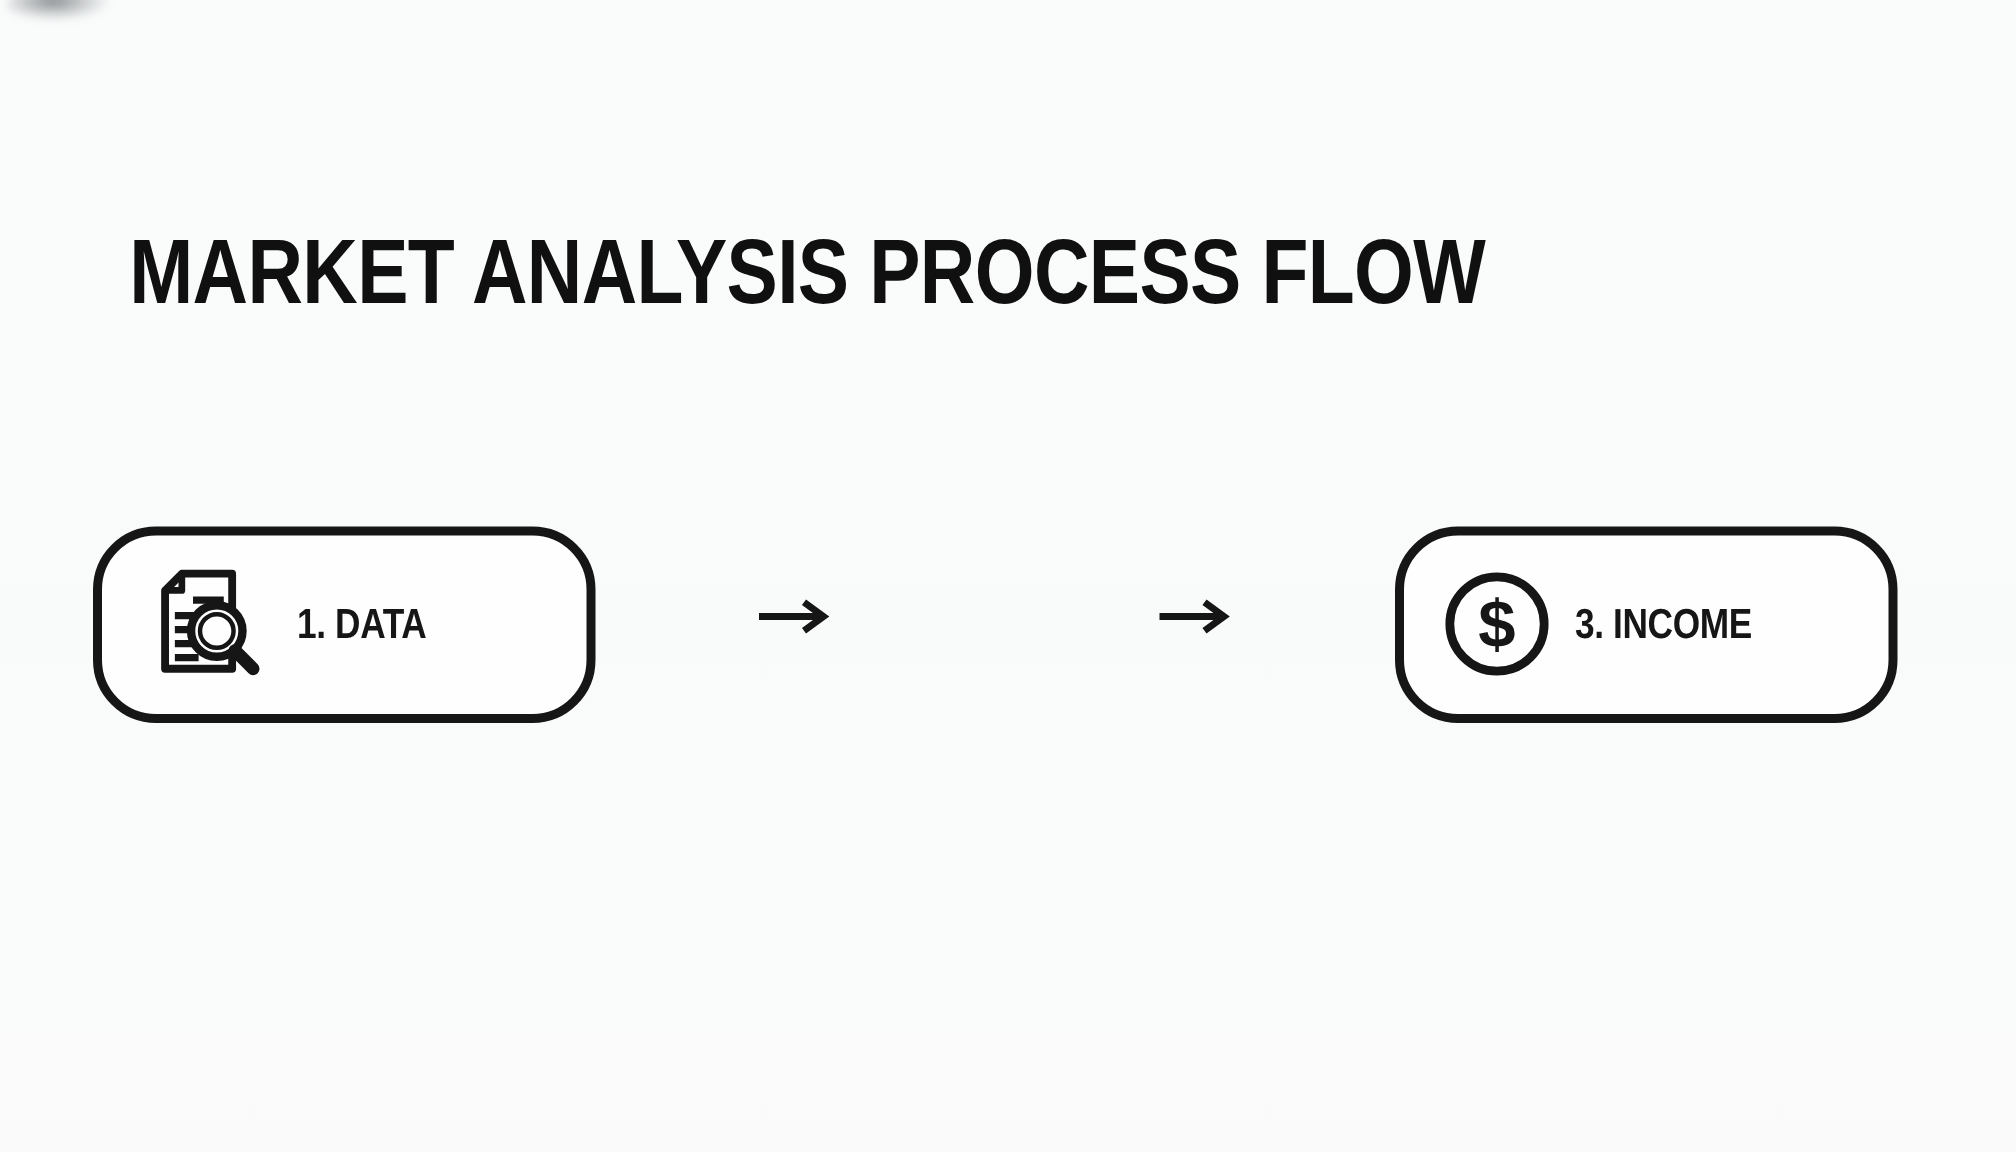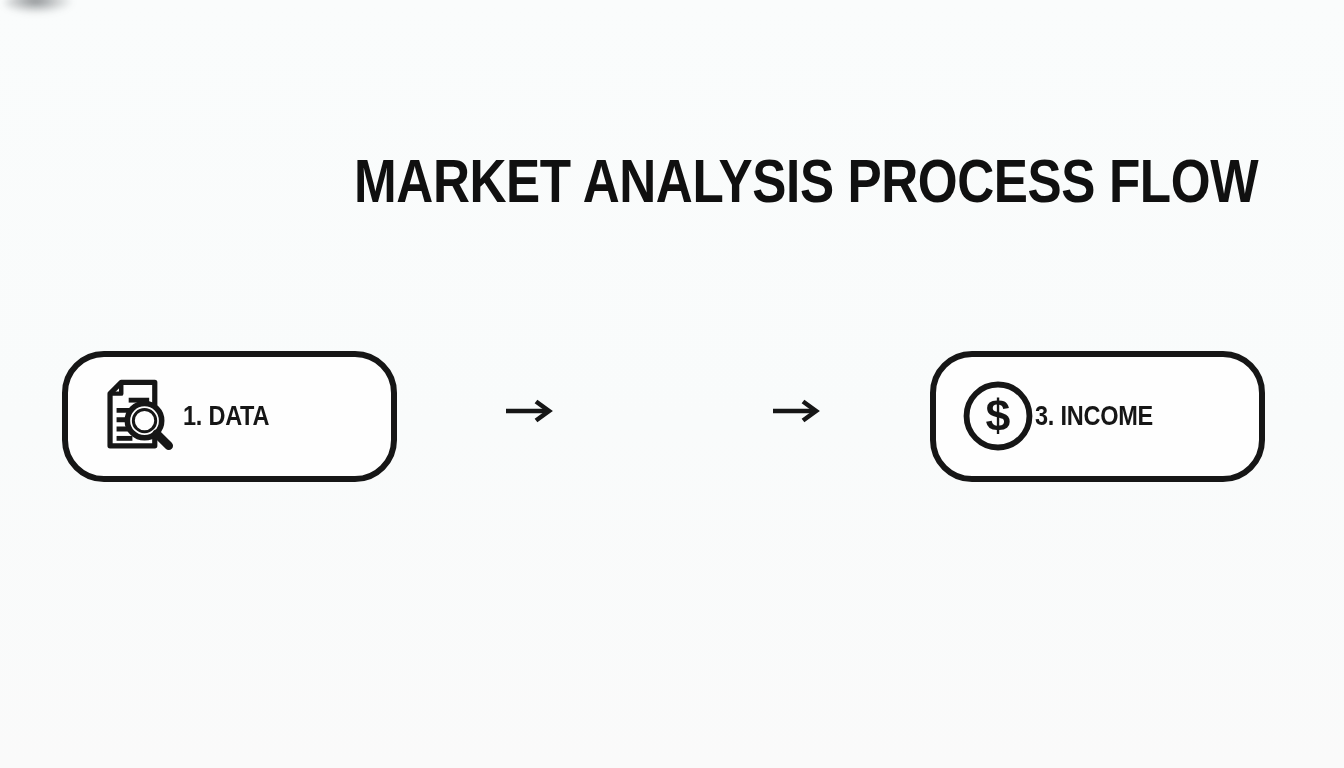--- a/index.html
+++ b/index.html
@@ -21,22 +21,21 @@
     width: 70px; height: 22px;
     background: radial-gradient(ellipse at 45% 40%, rgba(45,50,55,0.55) 0%, rgba(45,50,55,0.18) 45%, transparent 72%);
     filter: blur(3px);
     border-radius: 50%;
   }
   .title-wrap {
     position: absolute;
     left: 0; top: 146px;
     width: 1344px;
     display: flex;
-    justify-content: flex-end;
-    padding-left: 24px;
+    justify-content: flex-start;
   }
   .title {
     font-size: 61px;
     font-weight: 700;
     color: #101010;
     letter-spacing: -0.5px;
     white-space: nowrap;
     transform: scaleX(0.84);
     transform-origin: center center;
   }
@@ -49,20 +48,21 @@
   }
   .process-box {
     flex: 0 0 335px;
     height: 131px;
     border: 6px solid #161616;
     border-radius: 42px;
     background: #fefefe;
     display: flex;
     align-items: center;
     padding-left: 25px;
+    gap: 15px;
   }
   .step-icon { flex: 0 0 auto; display: flex; align-items: center; }
   .step-label {
     font-size: 28px;
     font-weight: 700;
     color: #161616;
     letter-spacing: -0.3px;
     white-space: nowrap;
     transform: scaleX(0.84);
     transform-origin: left center;

